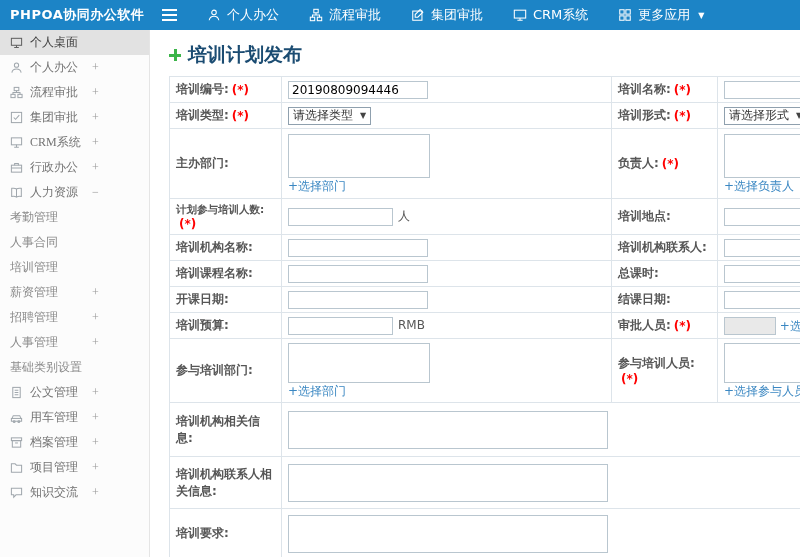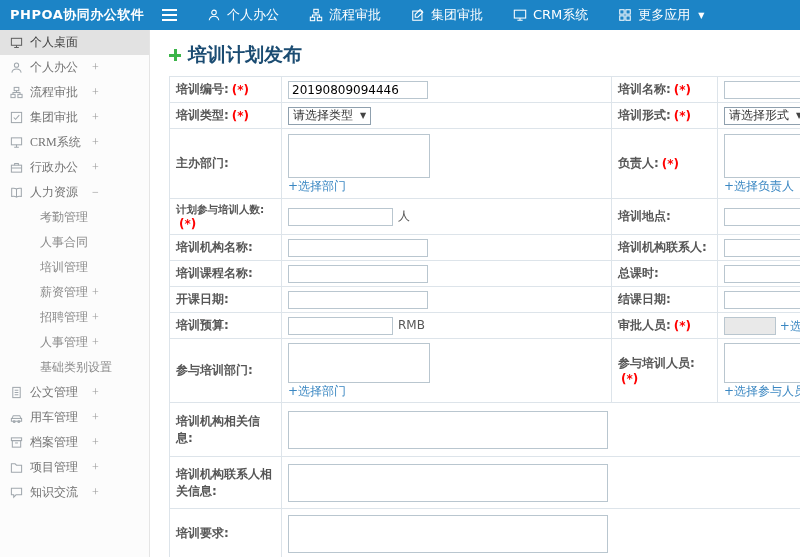--- a/index.html
+++ b/index.html
@@ -20,21 +20,21 @@
     font-size:13px; cursor:pointer; white-space:nowrap; }
   .ni { width:14px; height:14px; stroke:#fff; fill:none; stroke-width:1.2; flex:none; }
   .caret { font-size:8px; margin-left:2px; }
   
   .sidebar { position:absolute; top:30px; left:0; width:150px; bottom:0;
     background:#fcfcfc; border-right:1px solid #e5e5e5; font-size:12px; color:#737373;font-family:Liberation Serif, serif; }
   .side-item { position:relative; height:25px; display:flex; align-items:center;
     gap:7px; padding-left:10px; cursor:pointer; }
   .side-item.active { background:#e2e2e2; color:#3f3f3f; }
   .sub-item { position:relative; height:25px; display:flex; align-items:center;
-    padding-left:40px; color:#8a8a8a; cursor:pointer; }
+    padding-left:10px; color:#8a8a8a; cursor:pointer; }
   .expand { position:absolute; left:92px; top:0; line-height:25px; color:#9a9a9a; font-size:12px; }
   .si { width:13px; height:13px; stroke:#a0a7ad; fill:none; stroke-width:1.1; flex:none; }
   .active .si { stroke:#606060; }
   
   .main { position:absolute; top:30px; left:151px; right:0; bottom:0;
     background:#fff; overflow:hidden; }
   .page-title { margin:12px 0 8px 18px; display:flex; align-items:center; gap:7px;
     font-size:19px; font-weight:bold; color:#1b4c72; }
   .plus { position:relative; width:12px; height:12px; flex:none; }
   .plus:before, .plus:after { content:""; position:absolute; background:#3cb54a; }

